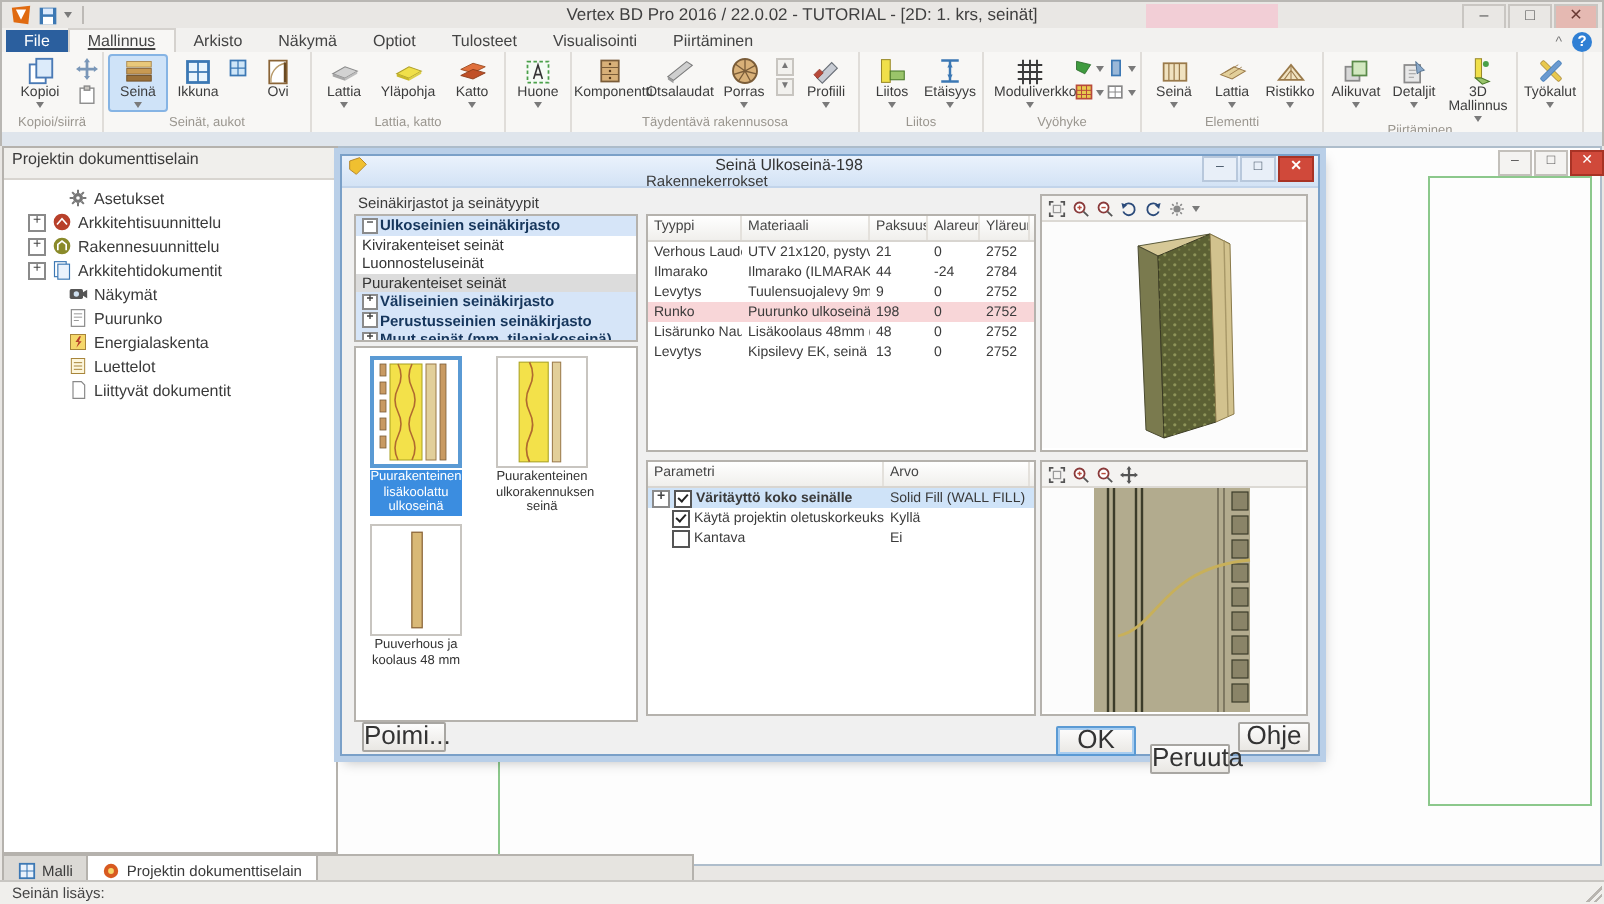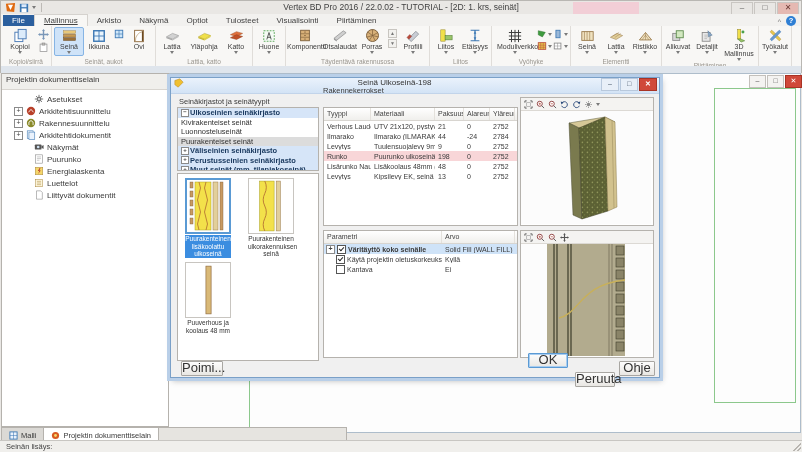--- a/index.html
+++ b/index.html
@@ -911,21 +911,21 @@
             <rect x="95" y="74" width="8" height="9"></rect>
             <rect x="95" y="86" width="8" height="9"></rect>
             <rect x="95" y="98" width="8" height="9"></rect>
         </g>
         <path d="M38 74C58 70 60 40 104 36" fill="none" stroke="#c8b05a" stroke-width="1.4"></path>
       </svg>
     </div>
   </div>
 
   <div class="btn" style="left:10px;top:283px;width:40px;">Poimi...</div>
-  <div class="btn def" style="left:357px;top:275px;width:38px;">OK</div>
+  <div class="btn def" style="left:357px;top:285px;width:38px;">OK</div>
   <div class="btn" style="left:404px;top:294px;width:38px;">Peruuta</div>
   <div class="btn" style="left:448px;top:283px;width:34px;">Ohje</div>
 </div>
 
 <div class="docktabs">
   <div class="dtab">
     <span>
         <svg width="9" height="9" viewBox="0 0 10 10">
           <rect x="1" y="1" width="8" height="8" fill="#eaf2fc" stroke="#3c78b4"></rect>
           <path d="M1 5h8M5 1v8" stroke="#3c78b4" stroke-width=".6"></path>

